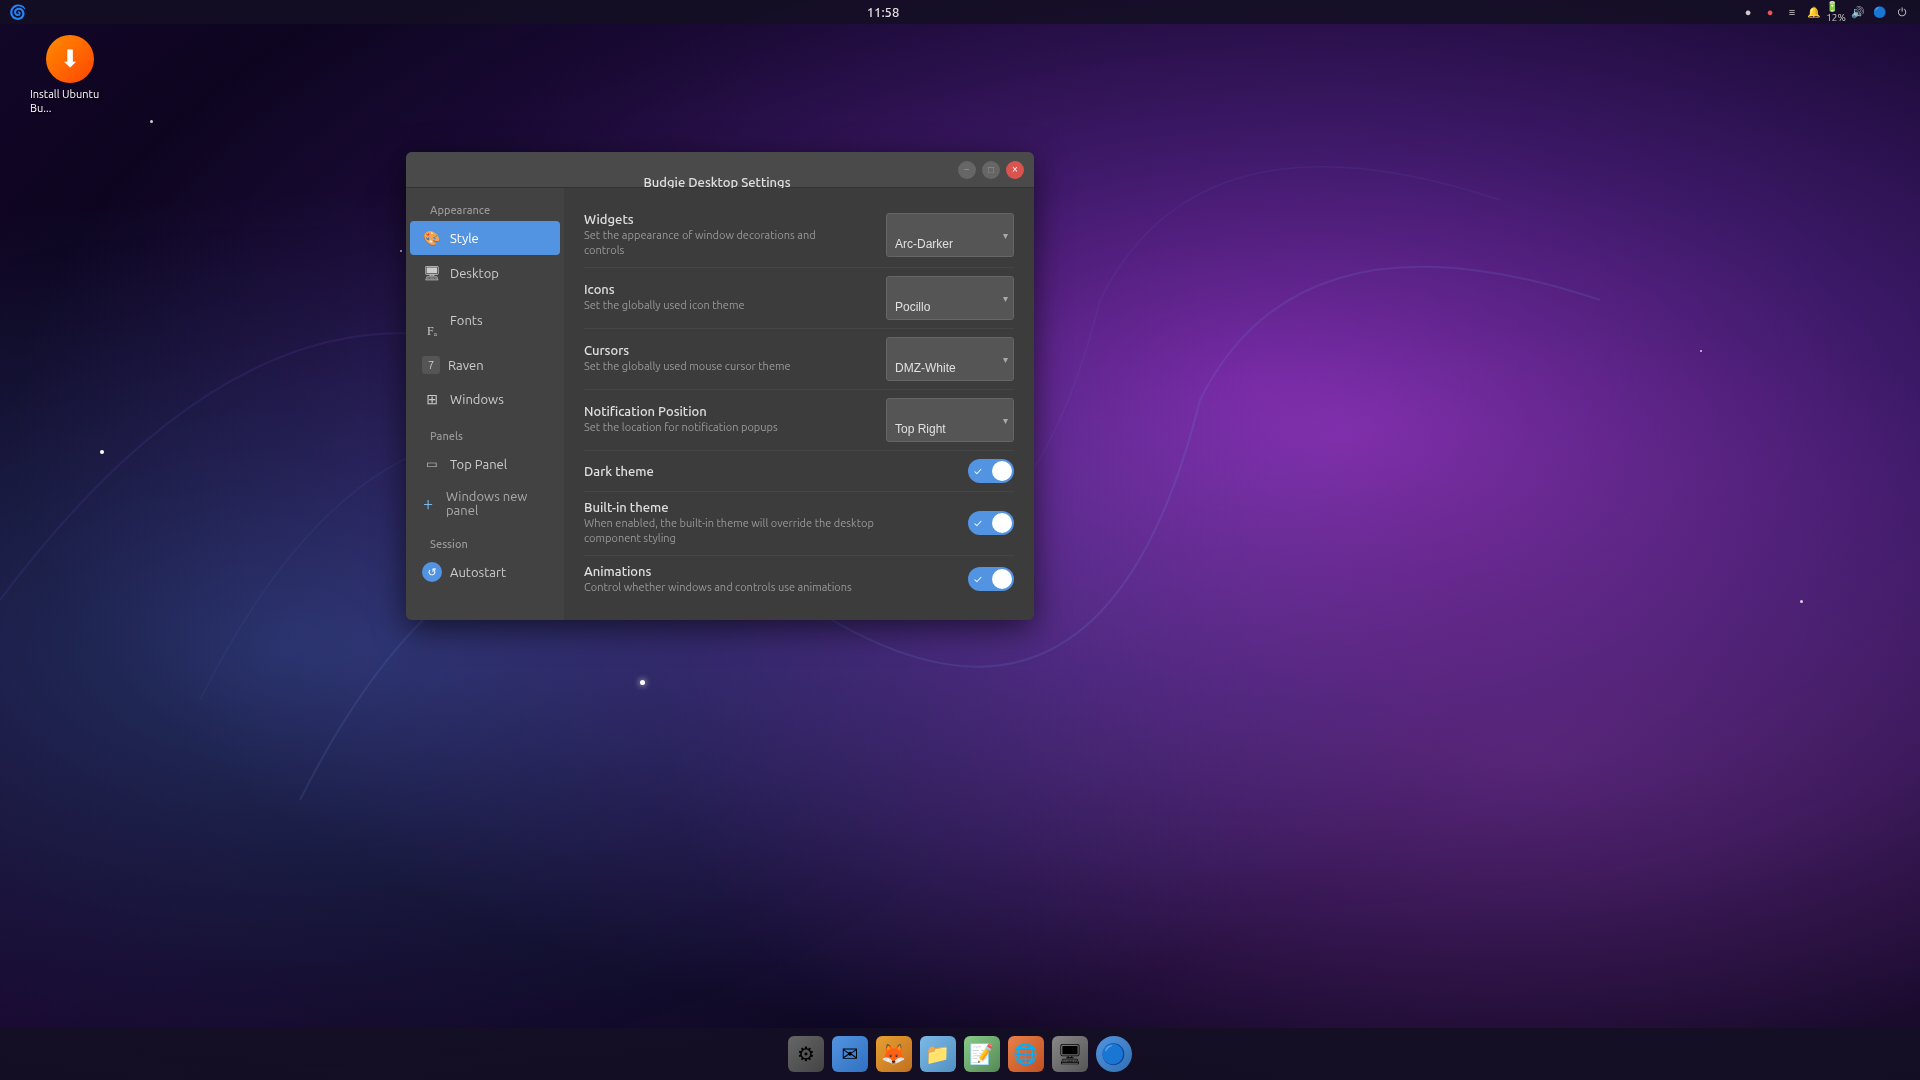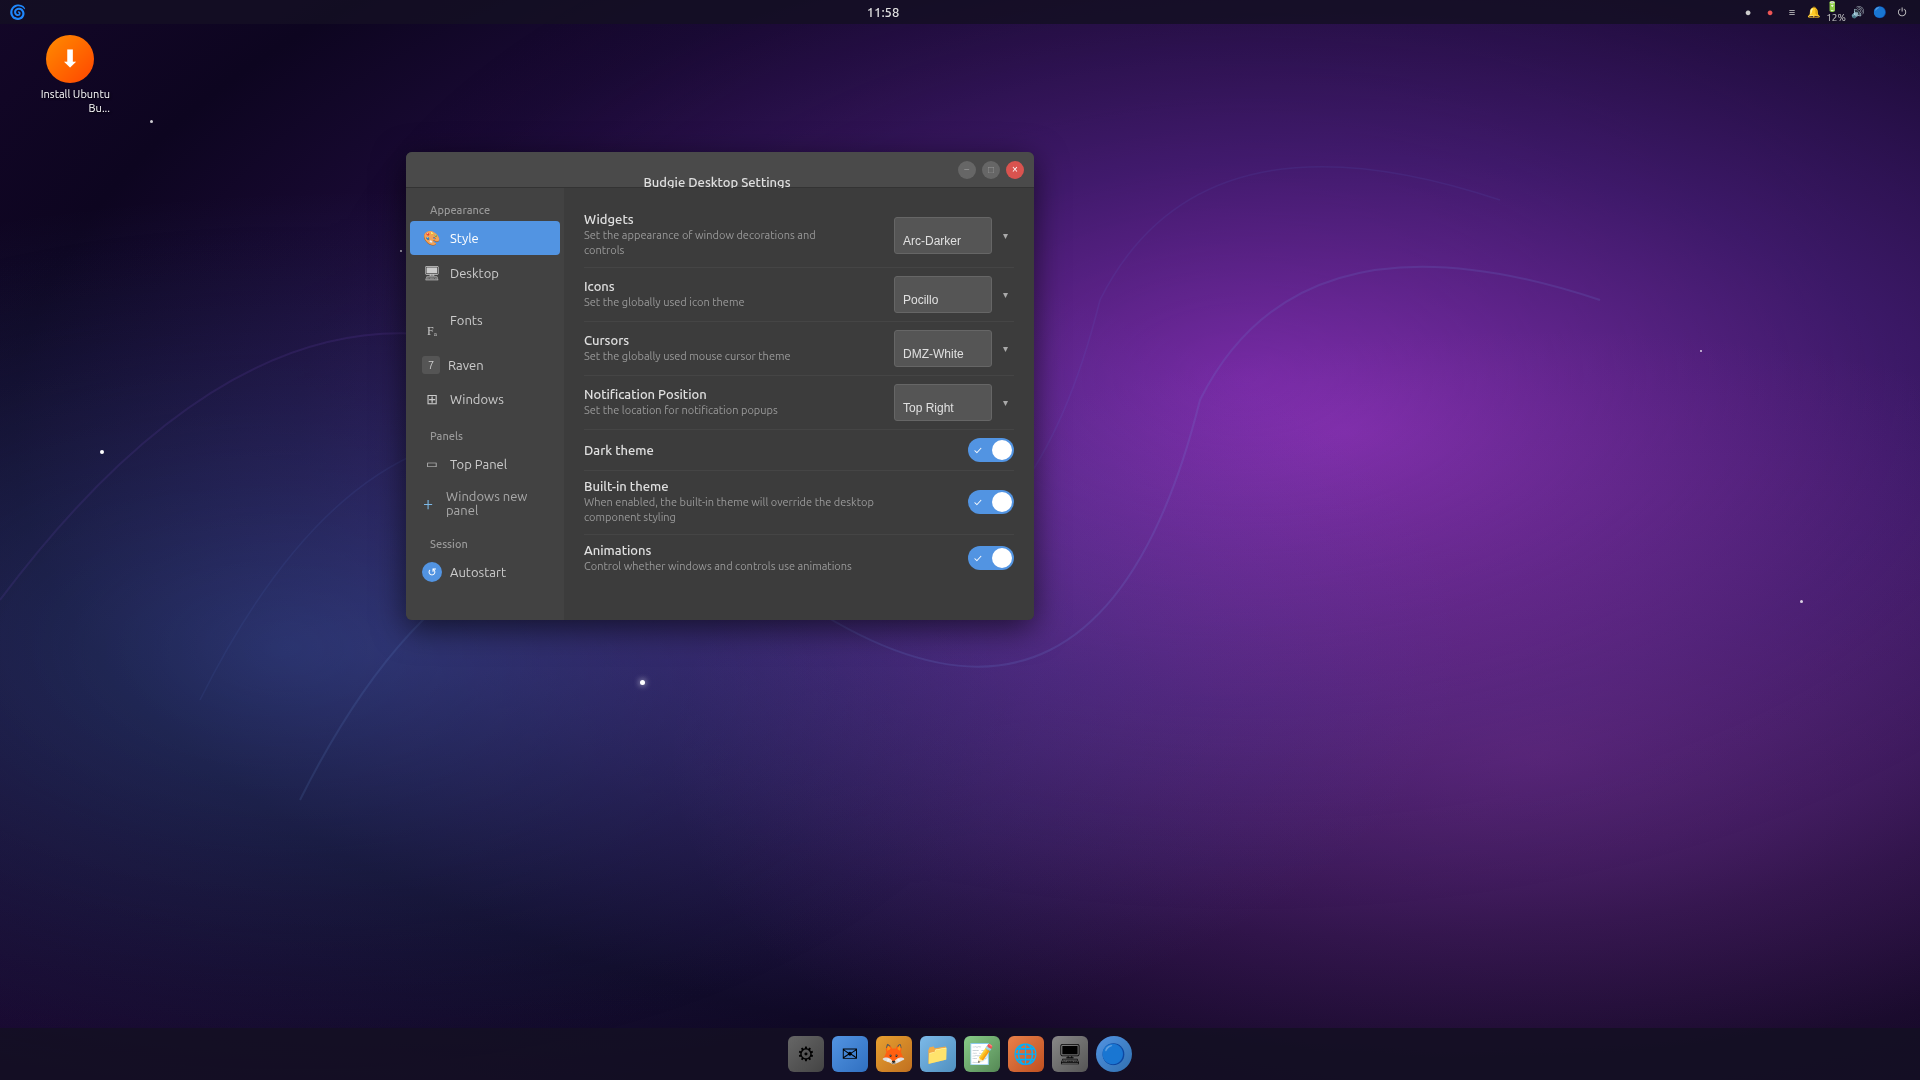--- a/index.html
+++ b/index.html
@@ -145,21 +145,21 @@
       display: flex;
       align-items: center;
       justify-content: center;
       font-size: 24px;
       color: white;
     }
 
     .desktop-icon-label {
       color: white;
       font-size: 11px;
-      text-align: right;
+      text-align: left;
       text-shadow: 1px 1px 2px rgba(0,0,0,0.8);
       line-height: 1.3;
     }
 
     
     .settings-window {
       position: absolute;
       top: 152px;
       left: 406px;
       width: 628px;
@@ -306,27 +306,27 @@
       margin-top: 2px;
       line-height: 1.4;
     }
 
     .dropdown-wrapper {
       position: relative;
       min-width: 120px;
     }
 
     .dropdown-wrapper select {
-      width: 98px;
+      width: 128px;
       background: #555;
       border: 1px solid #666;
       border-radius: 3px;
       color: #e0e0e0;
       font-size: 12px;
-      padding: 16px 24px 5px 8px;
+      padding: 23px 24px 5px 8px;
       appearance: none;
       cursor: pointer;
     }
 
     .dropdown-arrow {
       position: absolute;
       right: 6px;
       top: 50%;
       transform: translateY(-50%);
       color: #aaa;

